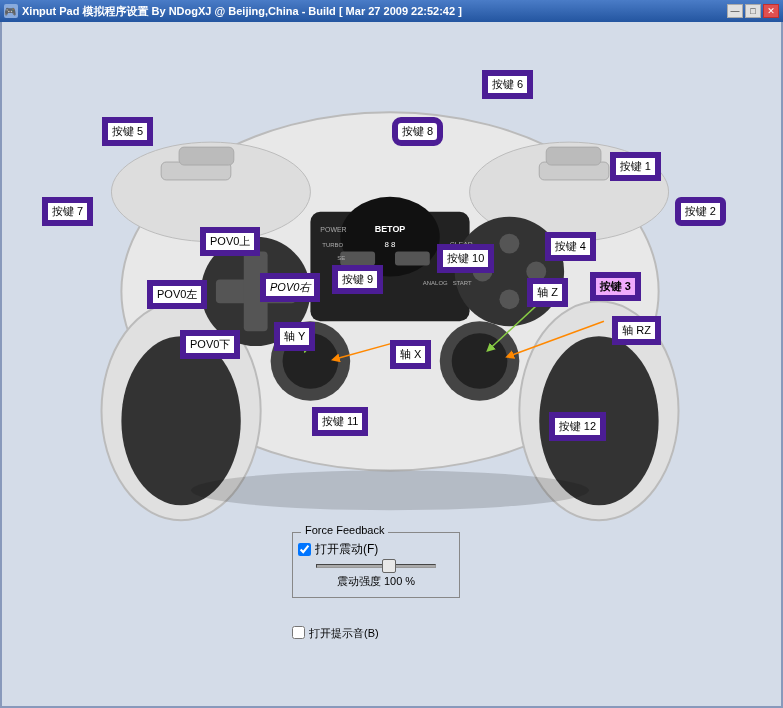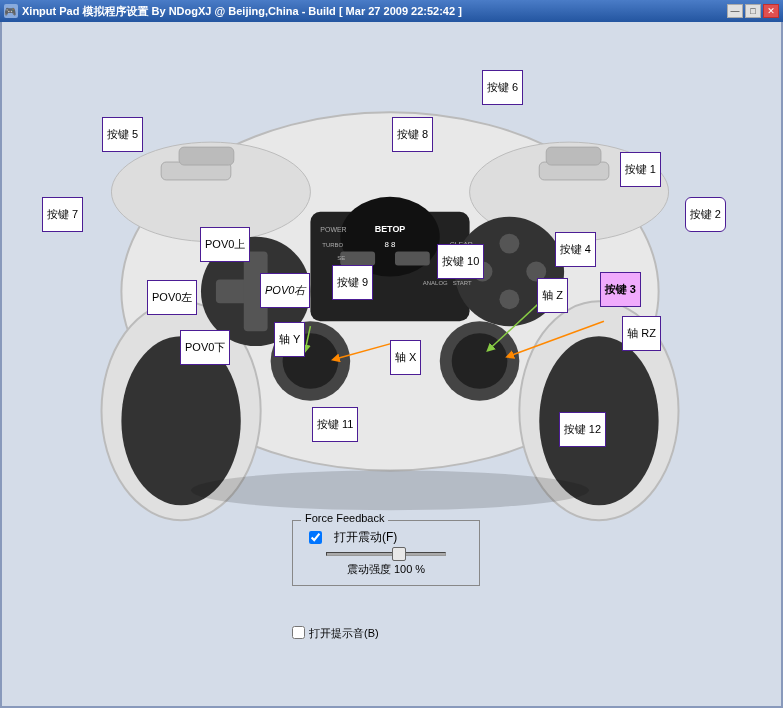--- a/index.html
+++ b/index.html
@@ -58,48 +58,48 @@
       height: 686px;
       background: #d4dce8;
       border: 2px solid #8899bb;
       border-top: none;
       position: relative;
     }
     
     .label-box {
       position: absolute;
       background: white;
-      border: 1px solid #4c1d95;
-      padding: 9px 4px;
+      border: 6px solid #4c1d95;
+      padding: 1px 4px;
       font-size: 11px;
       white-space: nowrap;
       cursor: default;
       z-index: 10;
     }
     .force-feedback-group {
       position: absolute;
-      bottom: 120px;
+      bottom: 108px;
       left: 290px;
       background: transparent;
       border: 1px solid #888;
-      padding: 8px 16px;
-      width: 188px;
+      padding: 8px 5px;
+      width: 168px;
     }
     .group-label {
       position: absolute;
       top: -9px;
       left: 8px;
       background: #d4dce8;
       padding: 0 4px;
       font-size: 11px;
     }
     .checkbox-row {
       display: flex;
       align-items: center;
-      gap: 12px;
+      gap: 4px;
       margin-bottom: 6px;
     }
     .slider-container {
       display: flex;
       align-items: center;
       margin-bottom: 6px;
     }
     .slider-track {
       width: 120px;
       height: 4px;
@@ -278,21 +278,21 @@
   </div>
 
   <div class="label-box" style="top:48px; left:480px;">
     <span>按键 6</span>
   </div>
 
   <div class="label-box" style="top:175px; left:40px;">
     <span>按键 7</span>
   </div>
 
-  <div class="label-box" style="top:95px; left:390px;">
+  <div class="label-box" style="top:95px; left:390px;border-radius:9px;">
     <span>按键 8</span>
   </div>
 
   <div class="label-box" style="top:243px; left:330px;">
     <span>按键 9</span>
   </div>
 
   <div class="label-box" style="top:222px; left:435px;">
     <span>按键 10</span>
   </div>

